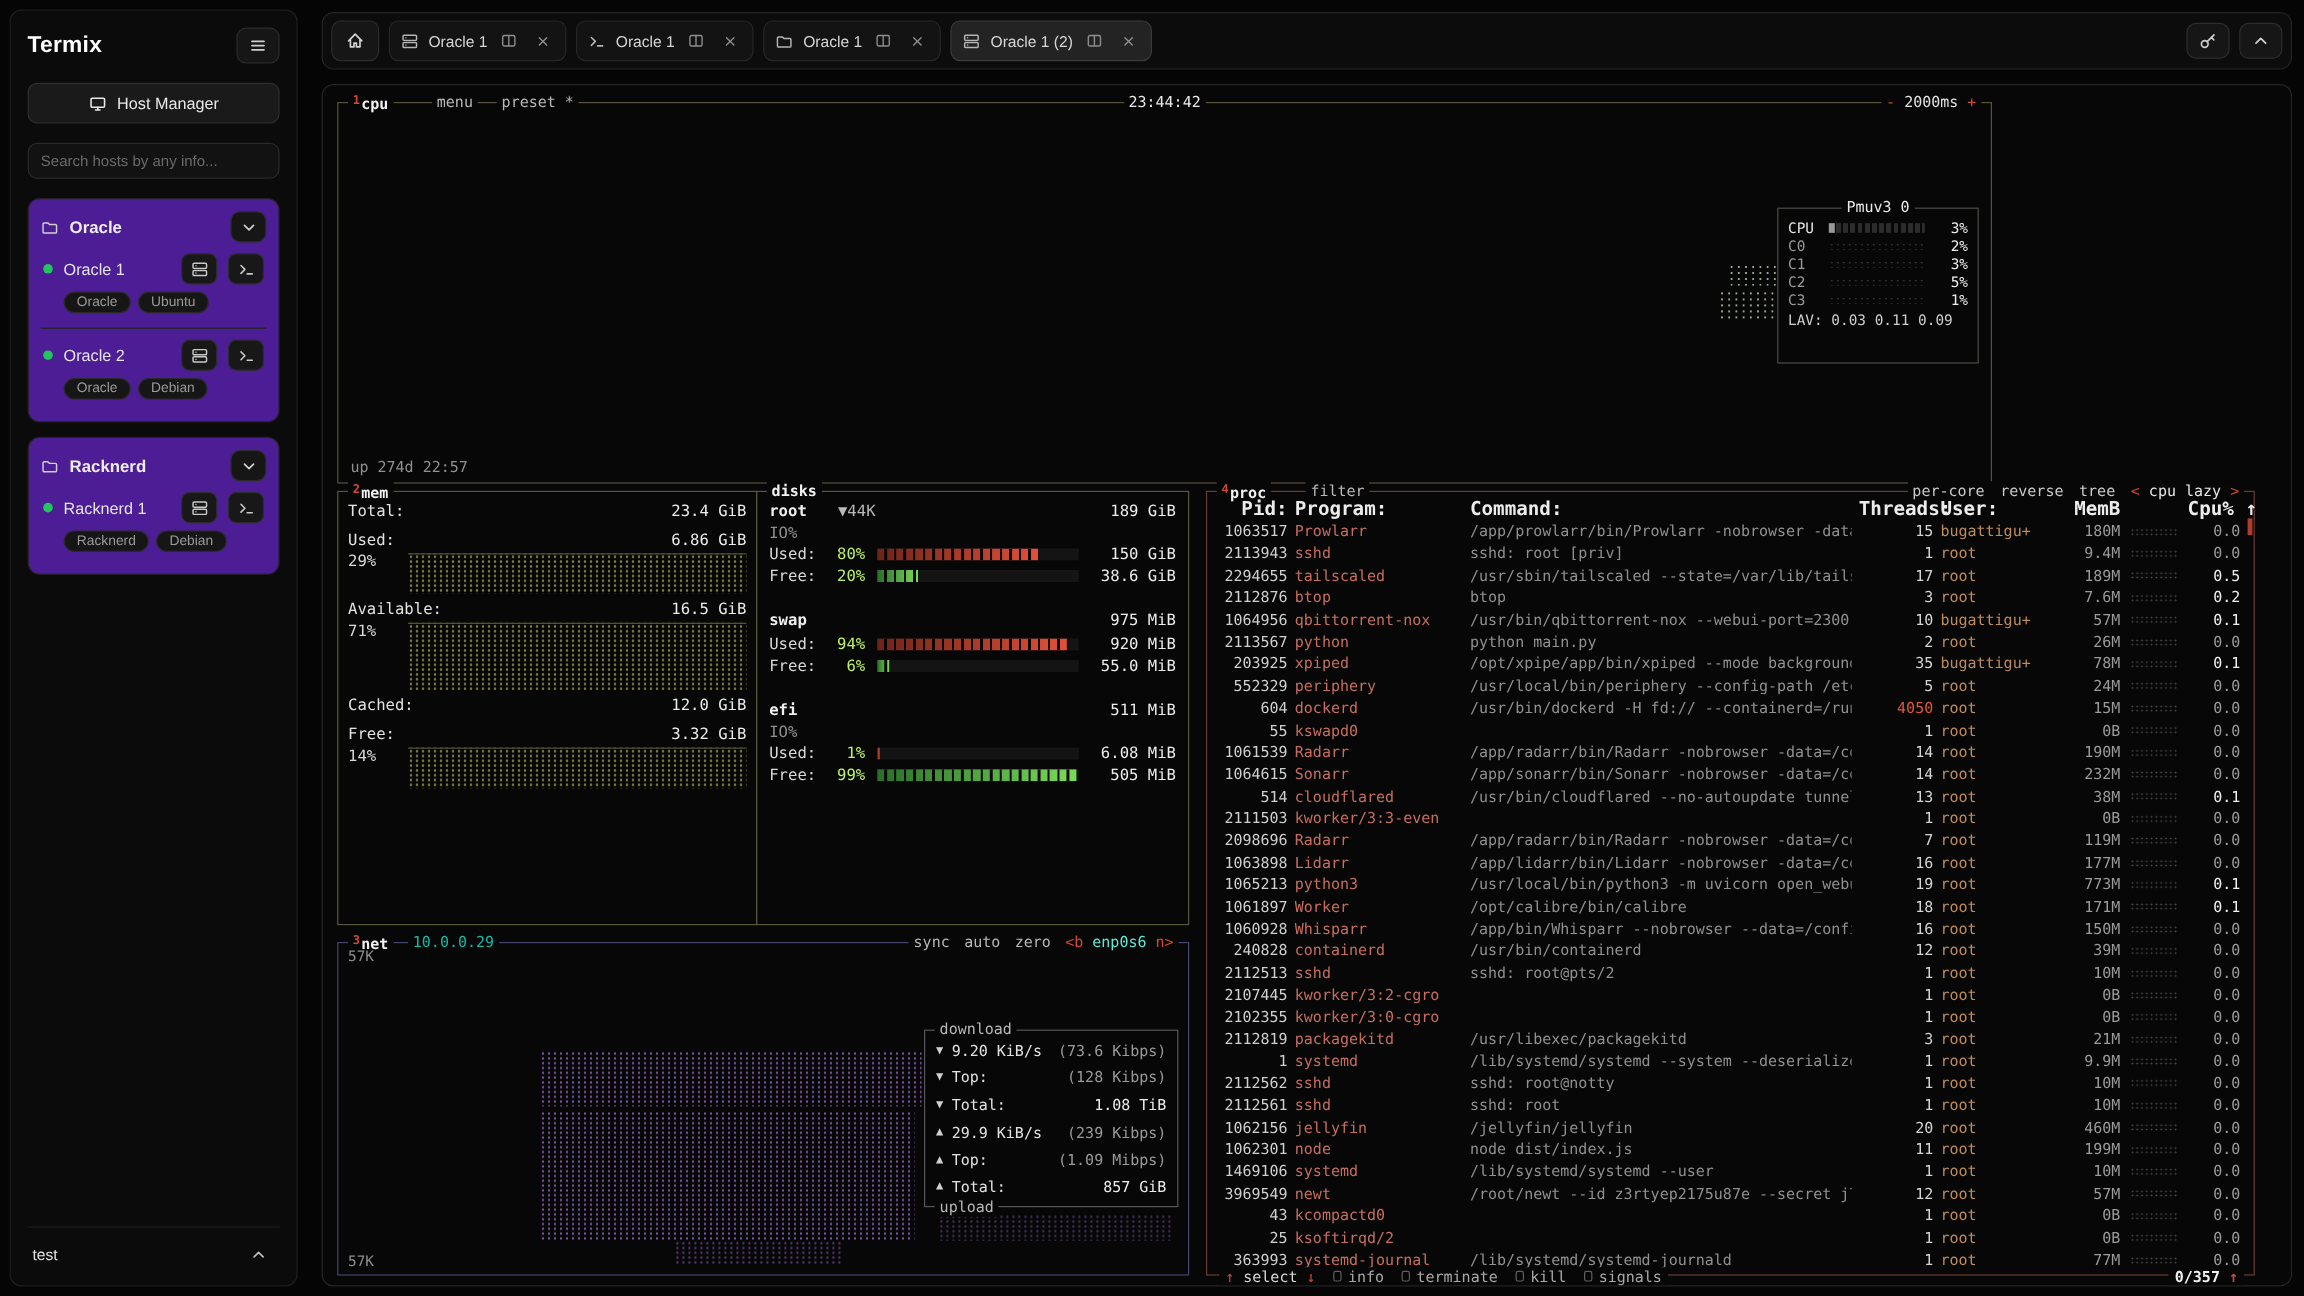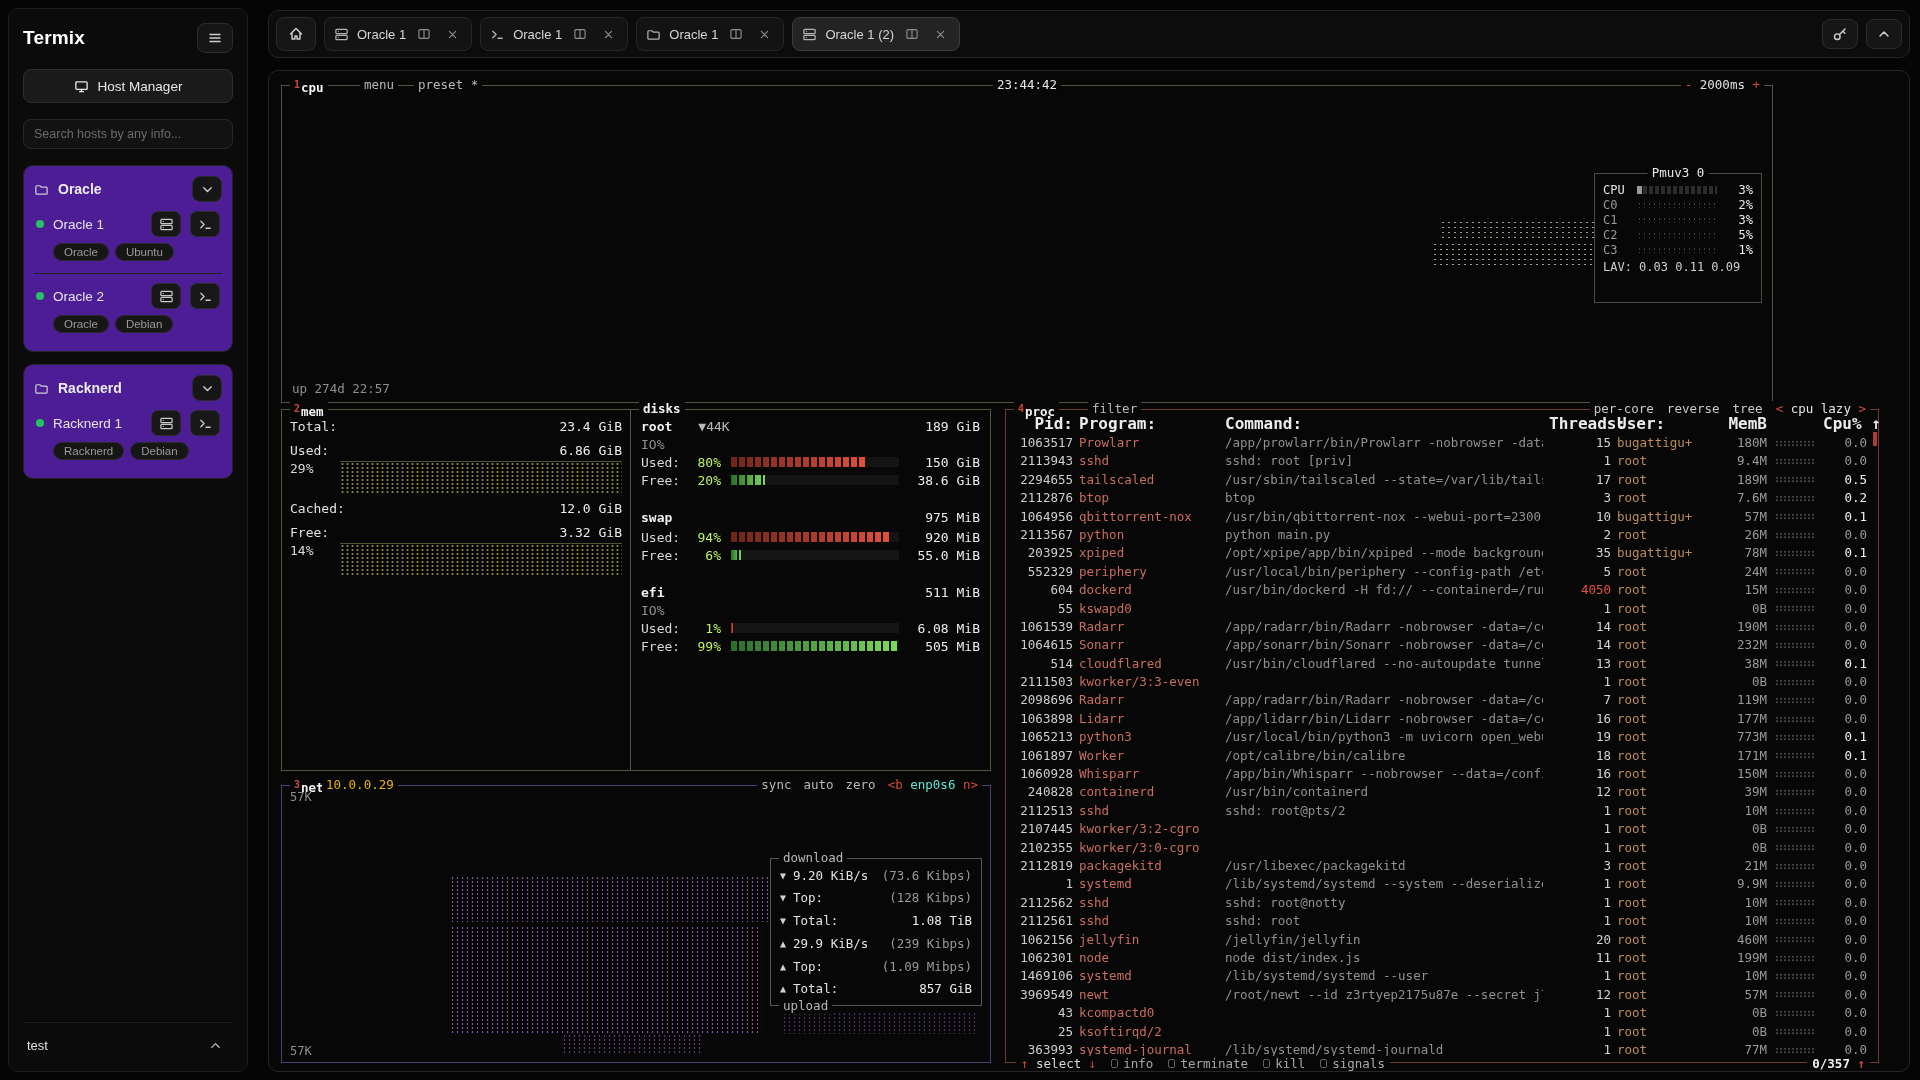--- a/index.html
+++ b/index.html
@@ -54,21 +54,21 @@
   .tab > .svgi { color:#b5b5b5; }
   .tab .mini { width:20px; height:20px; background:transparent; border:none; color:#8f8f8f;
     display:flex; align-items:center; justify-content:center; padding:0; }
   .topbar-right { margin-left:auto; display:flex; gap:8px; }
 
   
   .term { position:absolute; left:268px; top:70px; width:1642px; height:1002px; background:#070707;
     border:1px solid #262626; border-radius:10px; font-family:"DejaVu Sans Mono", monospace;
     font-size:13px; color:#cfcfcf; }
   .box { position:absolute; border:1px solid; }
-  .box.cpu  { left:12px;  top:14px;  width:1492px; height:318px; border-color:#57523f; }
+  .box.cpu  { left:12px;  top:14px;  width:1379px; height:318px; border-color:#57523f; }
   .box.mem  { left:12px;  top:338px; width:350px;  height:362px; border-color:#56563c; }
   .box.disks{ left:361px; top:338px; width:361px;  height:362px; border-color:#56563c; }
   .box.net  { left:12px;  top:714px; width:710px;  height:278px; border-color:#44446e; }
   .box.proc { left:736px; top:338px; width:874px;  height:654px; border-color:#6b3a34; }
 
   .bt { position:absolute; top:-9px; background:#070707; padding:0 4px; font-size:12.5px;
     color:#b8b8b8; line-height:16px; white-space:nowrap; }
   .bb { position:absolute; bottom:-9px; background:#070707; padding:0 4px; font-size:12.5px;
     color:#b8b8b8; line-height:16px; white-space:nowrap; }
   .bt.center { left:50%; transform:translateX(-50%); }
@@ -511,20 +511,30 @@
             <span class="lab">Used:</span>
             <span class="val">6.86 GiB</span>
           </div>
           <div class="mem-graphrow">
             <span class="mem-pct">29%</span>
             <div class="mem-graph dots-olive" style="height: 34px;"></div>
           </div>
         </div>
         <div class="mem-entry">
           <div class="mem-line">
+            <span class="lab">Available:</span>
+            <span class="val">16.5 GiB</span>
+          </div>
+          <div class="mem-graphrow">
+            <span class="mem-pct">71%</span>
+            <div class="mem-graph dots-olive" style="height: 56px;"></div>
+          </div>
+        </div>
+        <div class="mem-entry">
+          <div class="mem-line">
             <span class="lab">Cached:</span>
             <span class="val">12.0 GiB</span>
           </div>
         </div>
         <div class="mem-entry">
           <div class="mem-line">
             <span class="lab">Free:</span>
             <span class="val">3.32 GiB</span>
           </div>
           <div class="mem-graphrow">
@@ -605,21 +615,21 @@
               <div class="fill green" style="width: 99%;"></div>
             </div>
             <span class="val">505 MiB</span>
           </div>
         </div>
       </div>
   </div>
 
   <div class="box net">
     <span class="bt" style="left:8px"><span class="bnum">3</span><span class="bname">net</span></span>
-    <span class="bt" style="left:40px; color:#eab308">10.0.0.29</span>
+    <span class="bt" style="left:58px; color:#14b8a6">10.0.0.29</span>
     <span class="bt" style="right:8px; display:flex; gap:12px">
       <span id="net-toggles" style="display:flex; gap:12px">
           <span>sync</span>
           <span>auto</span>
           <span>zero</span>
         </span>
       <span><i class="red">&lt;</i><i class="red">b</i> <span style="color:#5eead4">enp0s6</span> <i class="red">n</i><i class="red">&gt;</i></span>
     </span>
     <span class="net-scale-top">57K</span>
     <span class="net-scale-bottom">57K</span>

